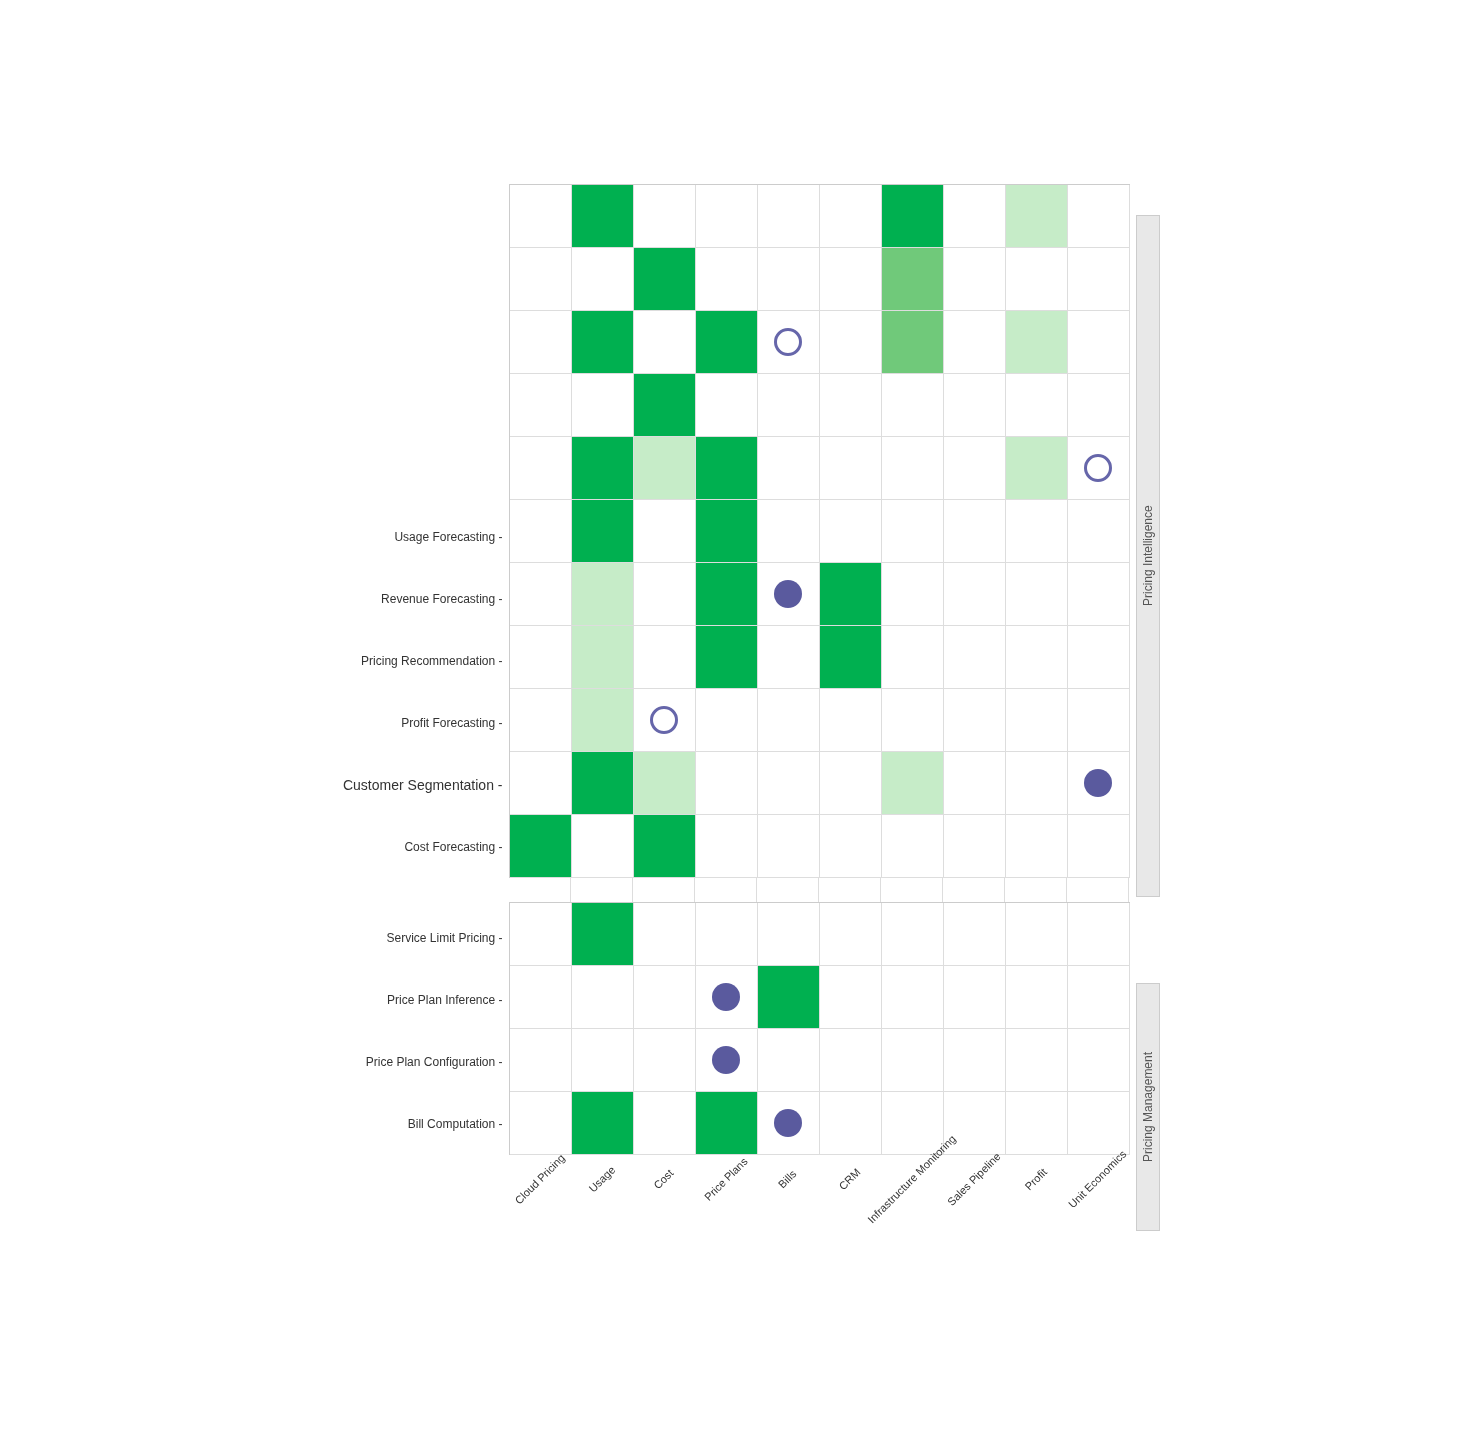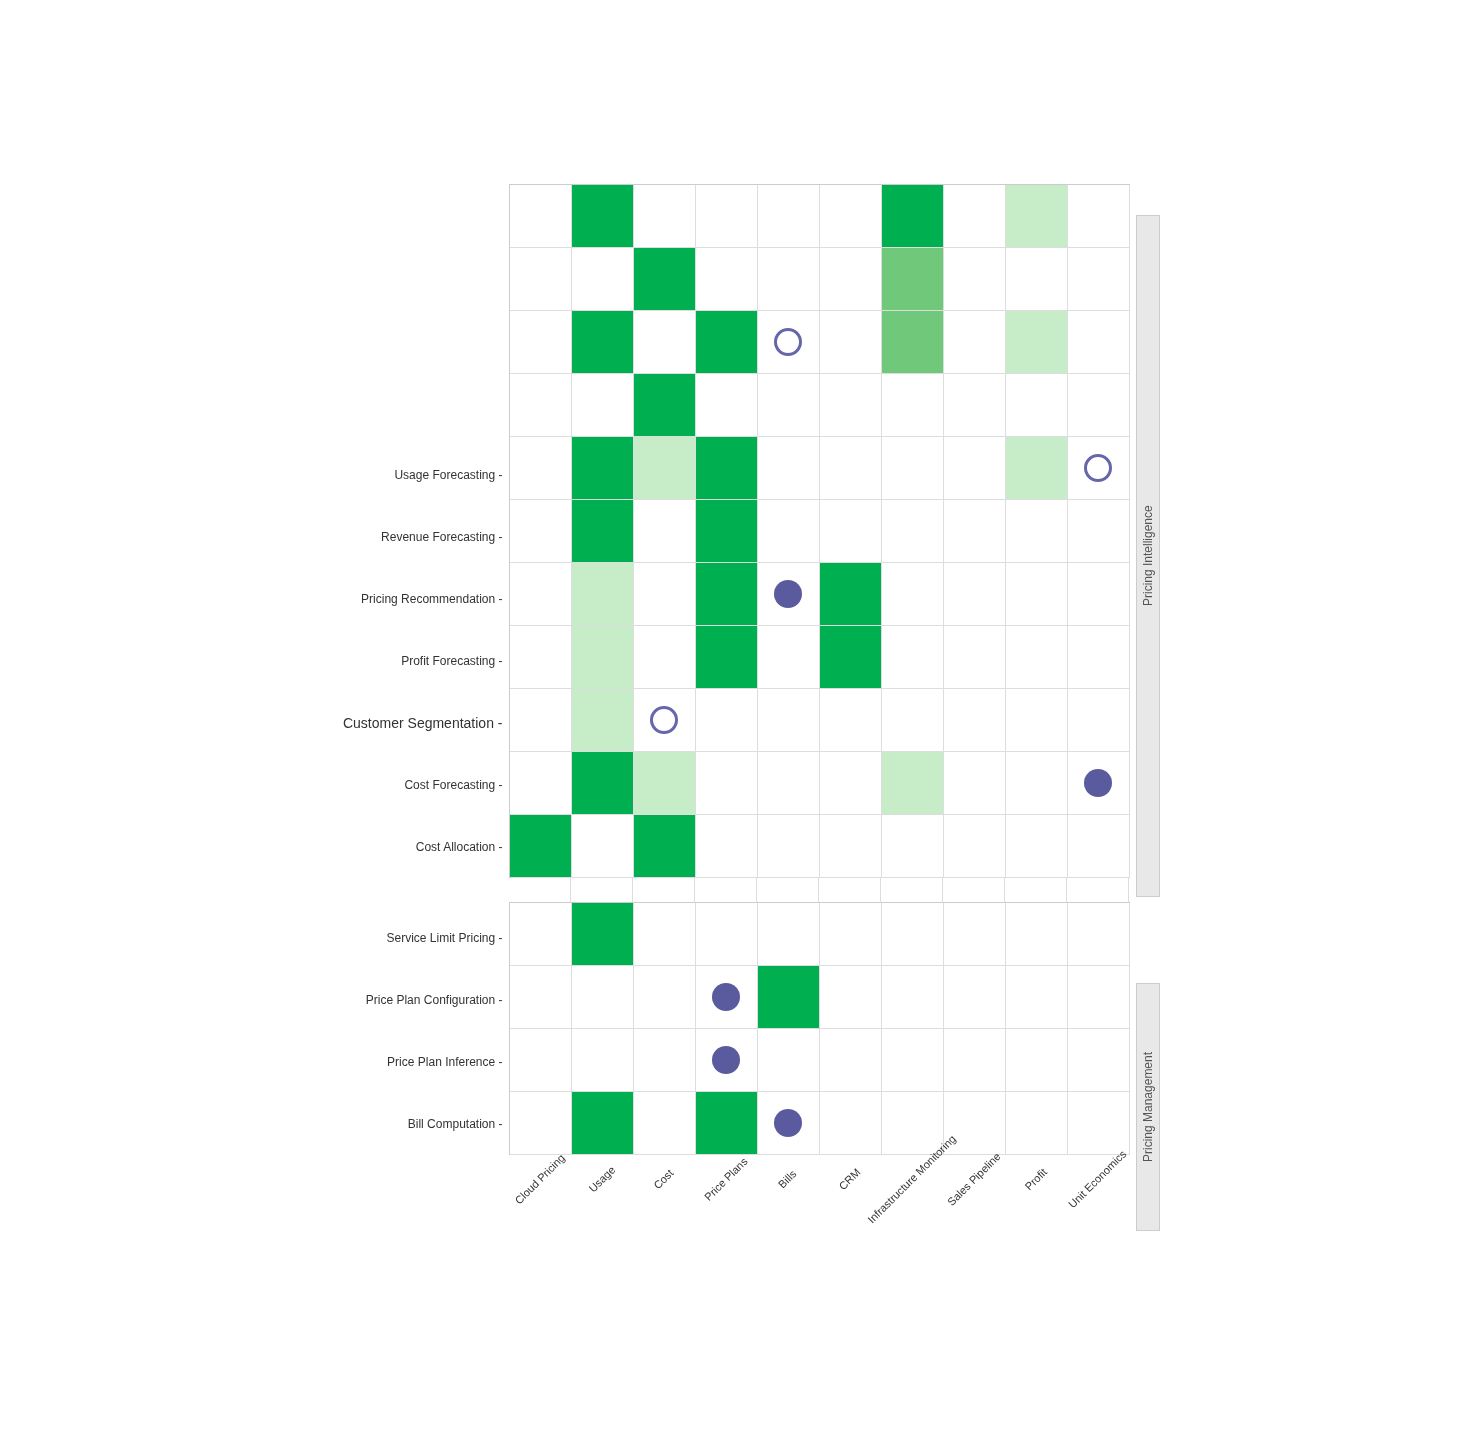--- a/index.html
+++ b/index.html
@@ -113,21 +113,20 @@
       <div style="display:flex; flex-direction:column;">
 
         <div style="display:flex; flex-direction:row;">
           <div class="row-labels" id="pi-labels">
               <div class="row-label" style="width: 210px; height: 62px; font-size: 12px;">Usage Forecasting -</div>
               <div class="row-label" style="width: 210px; height: 62px; font-size: 12px;">Revenue Forecasting -</div>
               <div class="row-label" style="width: 210px; height: 62px; font-size: 12px;">Pricing Recommendation -</div>
               <div class="row-label" style="width: 210px; height: 62px; font-size: 12px;">Profit Forecasting -</div>
               <div class="row-label" style="width: 210px; height: 62px; font-size: 14px;">Customer Segmentation -</div>
               <div class="row-label" style="width: 210px; height: 62px; font-size: 12px;">Cost Forecasting -</div>
-              <div class="row-label" style="width: 210px; height: 62px; font-size: 12px;">Cost Allocation -</div>
             </div>
           <div class="grid-content" id="pi-grid">
               <div class="grid-row">
                 <div class="grid-cell" style="width: 62px; height: 62px; background: transparent;"></div>
                 <div class="grid-cell" style="width: 62px; height: 62px; background: rgb(0, 176, 80);"></div>
                 <div class="grid-cell" style="width: 62px; height: 62px; background: transparent;"></div>
                 <div class="grid-cell" style="width: 62px; height: 62px; background: transparent;"></div>
                 <div class="grid-cell" style="width: 62px; height: 62px; background: transparent;"></div>
                 <div class="grid-cell" style="width: 62px; height: 62px; background: transparent;"></div>
                 <div class="grid-cell" style="width: 62px; height: 62px; background: rgb(0, 176, 80);"></div>
@@ -280,22 +279,22 @@
               <div style="width: 62px; height: 24px; border-right: 1px solid rgb(221, 221, 221);"></div>
               <div style="width: 62px; height: 24px; border-right: 1px solid rgb(221, 221, 221);"></div>
               <div style="width: 62px; height: 24px; border-right: 1px solid rgb(221, 221, 221);"></div>
               <div style="width: 62px; height: 24px; border-right: 1px solid rgb(221, 221, 221);"></div>
             </div>
         </div>
 
         <div style="display:flex; flex-direction:row;">
           <div class="row-labels" id="pm-labels">
               <div class="row-label" style="width: 210px; height: 62px; font-size: 12px;">Service Limit Pricing -</div>
+              <div class="row-label" style="width: 210px; height: 62px; font-size: 12px;">Price Plan Inference -</div>
               <div class="row-label" style="width: 210px; height: 62px; font-size: 12px;">Price Plan Configuration -</div>
-              <div class="row-label" style="width: 210px; height: 62px; font-size: 12px;">Price Plan Inference -</div>
               <div class="row-label" style="width: 210px; height: 62px; font-size: 12px;">Bill Computation -</div>
             </div>
           <div class="grid-content" id="pm-grid" style="border-top: 1px solid rgb(204, 204, 204);">
               <div class="grid-row">
                 <div class="grid-cell" style="width: 62px; height: 62px; background: transparent;"></div>
                 <div class="grid-cell" style="width: 62px; height: 62px; background: rgb(0, 176, 80);"></div>
                 <div class="grid-cell" style="width: 62px; height: 62px; background: transparent;"></div>
                 <div class="grid-cell" style="width: 62px; height: 62px; background: transparent;"></div>
                 <div class="grid-cell" style="width: 62px; height: 62px; background: transparent;"></div>
                 <div class="grid-cell" style="width: 62px; height: 62px; background: transparent;"></div>

